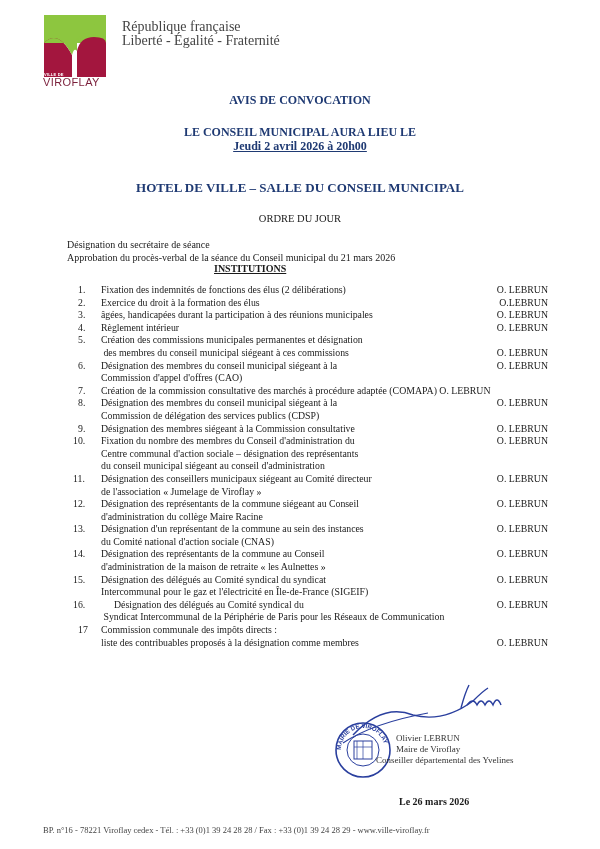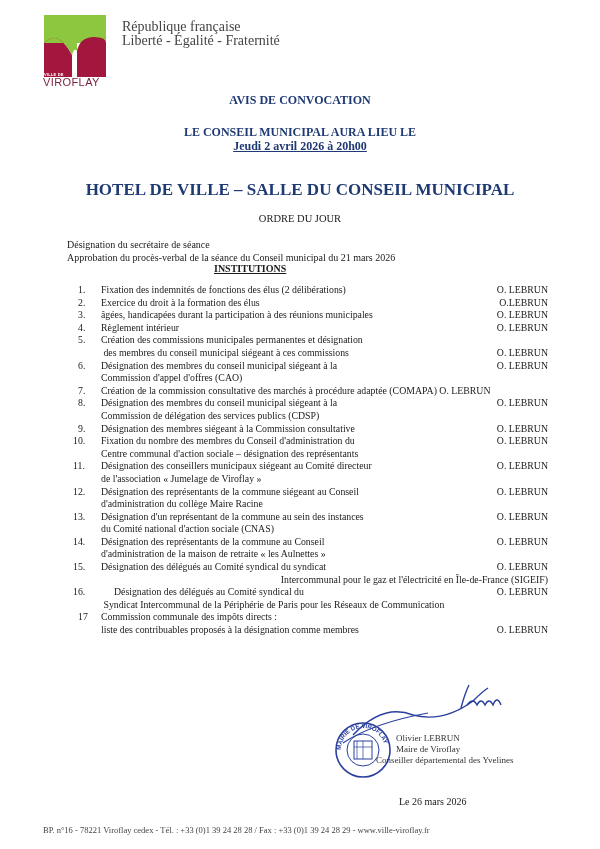--- a/index.html
+++ b/index.html
@@ -13,39 +13,39 @@
                      font-size: 4px; color: #ffffff; font-weight: bold; letter-spacing: 0.2px; }
   .logo-name { position:absolute; left: -1px; top: 62px; font-family: "Liberation Sans", sans-serif;
                font-size: 11px; color: #7a1f3a; letter-spacing: 0.4px; line-height: 11px; }
 
   .republic { left: 122px; top: 20px; font-size: 14px; line-height: 14px; color: #444; }
 
   .blue-title { color: #1f3a73; font-weight: bold; text-align: center; width: 600px; left: 0; }
   .t1 { top: 93px; font-size: 12px; }
   .t2 { top: 125px; font-size: 12px; }
   .t3 { top: 139px; font-size: 12px; text-decoration: underline; }
-  .t4 { top: 180px; font-size: 17px; }
+  .t4 { top: 180px; font-size: 13px; }
 
   .ordre { top: 213px; left: 0; width: 600px; text-align: center; font-size: 10.5px; }
 
   .pre { left: 43px; font-size: 10px; line-height: 13px; margin-left: 24px; }
   .pre1 { top: 238px; }
   .pre2 { top: 251px; }
   .inst { top: 263px; left: 214px; font-size: 10px; font-weight: bold; text-decoration: underline; }
 
   .agenda { left: 78px; top: 284px; width: 470px; font-size: 9.8px; line-height: 12.6px; }
   .item { position: relative; }
   .item .num { position: absolute; left: 0; top: 0; }
   .item .line { padding-left: 23px; white-space: nowrap; }
   .item .rep { position: absolute; right: 0; }
 
   .signature { left: 333px; top: 683px; width: 200px; height: 100px; }
   .sig-text { left: 396px; top: 733px; font-size: 9px; line-height: 11px; color: #333; }
 
-  .date { left: 399px; top: 796px; font-size: 10px; }
+  .date { left: 399px; top: 796px; font-size: 10px; font-weight: bold; }
   .footer { left: 43px; top: 825px; font-size: 8.5px; color: #444; }
 </style>
 </head>
 <body>
 
 <div class="abs logo">
   <svg width="62" height="72" viewBox="0 0 62 72">
     <rect x="0" y="0" width="62" height="28" fill="#8dc63f"></rect>
     <path d="M0,28 L0,62 L28,62 L28,40 Q14,14 0,28 Z" fill="#a3163e"></path>
     <path d="M0,28 Q14,14 28,40 L28,28 Z" fill="#8dc63f"></path>
@@ -109,20 +109,21 @@
       <div class="line" style="white-space: pre; position: relative;">Commission de délégation des services publics (CDSP)</div>
     </div>
     <div class="item">
       <span class="num">9.</span>
       <div class="line" style="white-space: pre; position: relative;">Désignation des membres siégeant à la Commission consultative<span class="rep" style="top: 0px;">O. LEBRUN</span></div>
     </div>
     <div class="item">
       <span class="num" style="left: -5px;">10.</span>
       <div class="line" style="white-space: pre; position: relative;">Fixation du nombre des membres du Conseil d'administration du<span class="rep" style="top: 0px;">O. LEBRUN</span></div>
       <div class="line" style="white-space: pre; position: relative;">Centre communal d'action sociale – désignation des représentants</div>
+      <div class="line" style="white-space: pre; position: relative;">du conseil municipal siégeant au conseil d'administration</div>
     </div>
     <div class="item">
       <span class="num" style="left: -5px;">11.</span>
       <div class="line" style="white-space: pre; position: relative;">Désignation des conseillers municipaux siégeant au Comité directeur<span class="rep" style="top: 0px;">O. LEBRUN</span></div>
       <div class="line" style="white-space: pre; position: relative;">de l'association « Jumelage de Viroflay »</div>
     </div>
     <div class="item">
       <span class="num" style="left: -5px;">12.</span>
       <div class="line" style="white-space: pre; position: relative;">Désignation des représentants de la commune siégeant au Conseil<span class="rep" style="top: 0px;">O. LEBRUN</span></div>
       <div class="line" style="white-space: pre; position: relative;">d'administration du collège Maire Racine</div>
@@ -133,21 +134,21 @@
       <div class="line" style="white-space: pre; position: relative;">du Comité national d'action sociale (CNAS)</div>
     </div>
     <div class="item">
       <span class="num" style="left: -5px;">14.</span>
       <div class="line" style="white-space: pre; position: relative;">Désignation des représentants de la commune au Conseil<span class="rep" style="top: 0px;">O. LEBRUN</span></div>
       <div class="line" style="white-space: pre; position: relative;">d'administration de la maison de retraite « les Aulnettes »</div>
     </div>
     <div class="item">
       <span class="num" style="left: -5px;">15.</span>
       <div class="line" style="white-space: pre; position: relative;">Désignation des délégués au Comité syndical du syndicat<span class="rep" style="top: 0px;">O. LEBRUN</span></div>
-      <div class="line" style="white-space: pre; position: relative; text-align: right;">Intercommunal pour le gaz et l'électricité en Île-de-France (SIGEIF)</div>
+      <div class="line" style="white-space: pre; position: relative;">Intercommunal pour le gaz et l'électricité en Île-de-France (SIGEIF)</div>
     </div>
     <div class="item">
       <span class="num" style="left: -5px;">16.</span>
       <div class="line" style="white-space: pre; position: relative; padding-left: 36px;">Désignation des délégués au Comité syndical du<span class="rep" style="top: 0px;">O. LEBRUN</span></div>
       <div class="line" style="white-space: pre; position: relative;"> Syndicat Intercommunal de la Périphérie de Paris pour les Réseaux de Communication</div>
     </div>
     <div class="item">
       <span class="num">17</span>
       <div class="line" style="white-space: pre; position: relative;">Commission communale des impôts directs :</div>
       <div class="line" style="white-space: pre; position: relative;">liste des contribuables proposés à la désignation comme membres<span class="rep" style="top: 0px;">O. LEBRUN</span></div>

